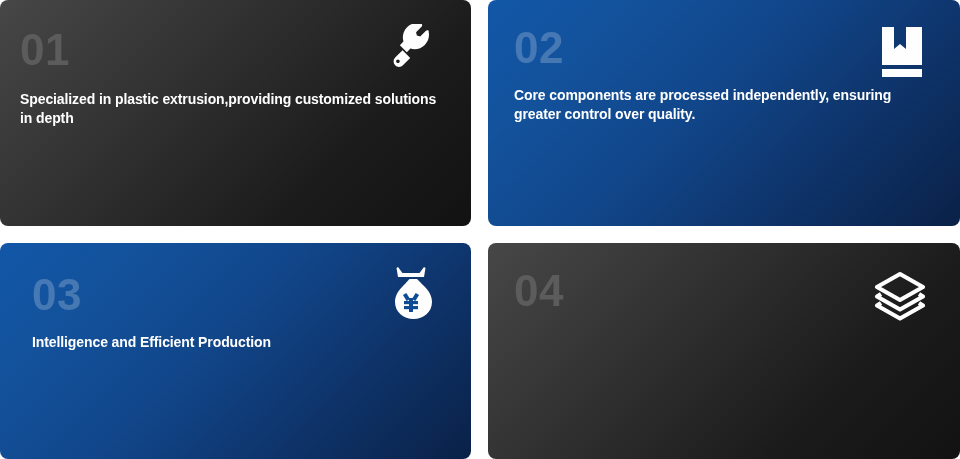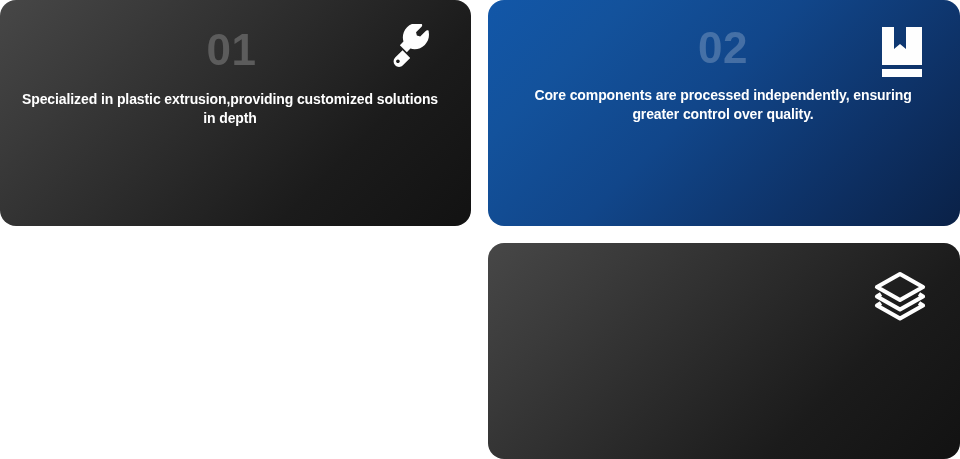--- a/index.html
+++ b/index.html
@@ -14,24 +14,23 @@
     display:grid;
     grid-template-columns: 471px 472px;
     grid-template-rows: 226px 216px;
     column-gap:17px;
     row-gap:17px;
     align-content:start;
     justify-content:start;
   }
   .card {
     position:relative;
-    border-radius:16px;
+    border-radius:8px;
     overflow:hidden;
     padding:28px 28px 20px 20px;
-    text-align:center;
   }
   .card.dark {
     background:linear-gradient(135deg, #474747 0%, #3a3a3a 22%, #2a2a2a 48%, #1b1b1b 72%, #121212 100%);
   }
   .card.blue {
     background:linear-gradient(135deg, #1257a8 0%, #13529c 20%, #11468a 45%, #0e3369 72%, #0a2147 100%);
   }
   .card.c1 { grid-column:1; grid-row:1; }
   .card.c2 { grid-column:2; grid-row:1; padding-left:26px; padding-top:26px; }
   .card.c3 { grid-column:1; grid-row:2; padding-left:32px; padding-top:30px; }
@@ -105,22 +104,42 @@
     <div class="card-icon">
       <svg width="48" height="50" viewBox="0 0 48 50" aria-hidden="true">
         <g fill="#fefefe">
           <path d="M4 0 h12 v22 l6-5 6 5 v-22 h16 v38 h-40 z"></path>
           <rect x="4" y="42" width="40" height="8"></rect>
         </g>
       </svg>
     </div>
   </div>
 
+  <div class="card blue c3">
+    <div class="card-number">03</div>
+    <div class="card-text">Intelligence and Efficient Production</div>
+    <div class="card-icon">
+      <svg width="52" height="56" viewBox="0 0 52 56" aria-hidden="true">
+        <g fill="#fefefe">
+          <path d="M13 2 l4.5 6 h17 l4.5-6 1.5 1 -1.5 9 h-26 l-1.5-9 z"></path>
+          <path d="M20 14 h12 c0 0 3.5 3.5 7.5 7.5 4.5 4.5 7.5 9.5 7.5 15.5 0 10-8.5 17-18.5 17 s-18.5-7-18.5-17 c0-6 3-11 7.5-15.5 4-4 7-7.5 7-7.5 z"></path>
+        </g>
+        <g fill="#0f4b94">
+          <rect x="19.5" y="28.5" width="4" height="7" transform="rotate(-32 21.5 32)"></rect>
+          <rect x="28.5" y="28.5" width="4" height="7" transform="rotate(32 30.5 32)"></rect>
+          <rect x="24" y="33" width="4" height="14"></rect>
+          <rect x="19" y="36" width="14" height="3.2"></rect>
+          <rect x="19" y="41" width="14" height="3.2"></rect>
+        </g>
+      </svg>
+    </div>
+  </div>
 
   <div class="card dark c4">
+    <div class="card-number">04</div>
     <div class="card-icon">
       <svg width="54" height="52" viewBox="0 0 54 52" aria-hidden="true">
         <g fill="none" stroke="#fefefe" stroke-width="4.2" stroke-linejoin="round">
           <path d="M27 3 L50 16 L27 29 L4 16 Z"></path>
           <path d="M8 23 L4 25.5 L27 38.5 L50 25.5 L46 23"></path>
           <path d="M8 32 L4 34.5 L27 47.5 L50 34.5 L46 32"></path>
         </g>
       </svg>
     </div>
   </div>

